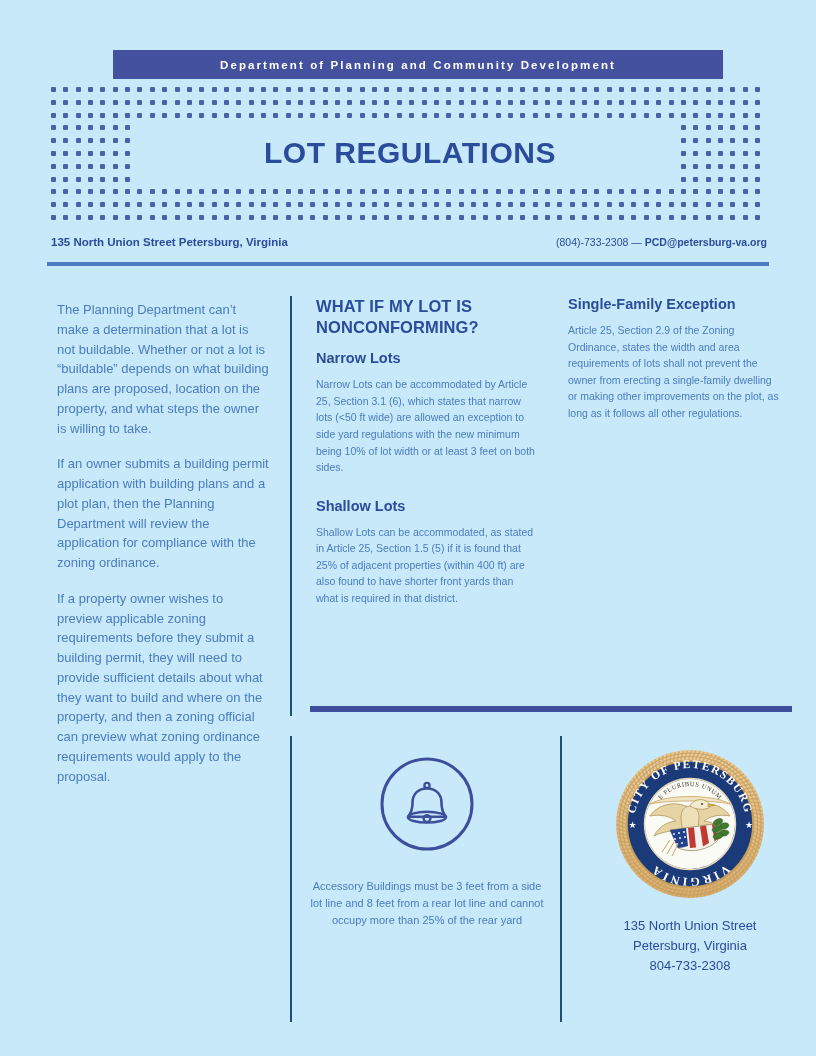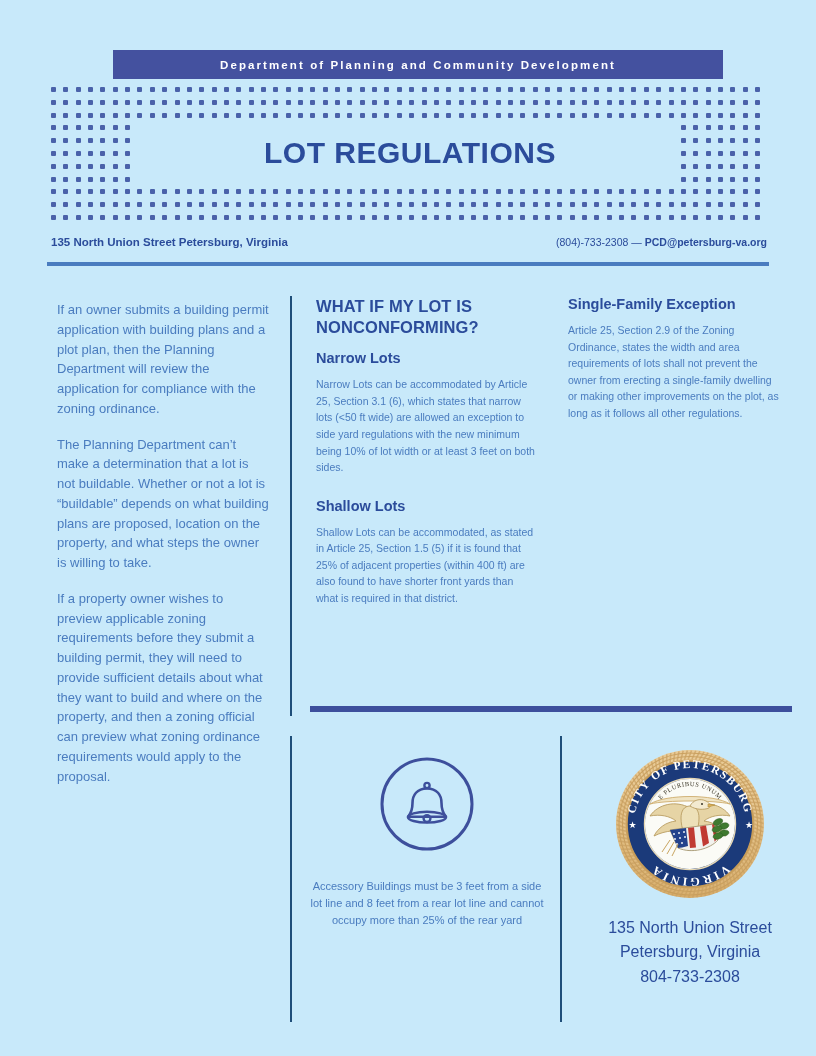--- a/index.html
+++ b/index.html
@@ -198,21 +198,21 @@
     text-align: center;
   }
   .seal-img {
     width: 152px;
     height: 152px;
     margin: 0 auto 16px auto;
     display: block;
   }
   .seal-caption {
     color: #2b4c9b;
-    font-size: 16px;
+    font-size: 13px;
     line-height: 1.52;
   }
 </style>
 </head>
 <body>
 
 <div class="dept-bar">
   <span class="dept-bar-text">Department of Planning and Community Development</span>
 </div>
 
@@ -651,22 +651,22 @@
 </div>
 
 <div class="head-rule"></div>
 
 <div class="vrule vrule-upper"></div>
 <div class="vrule vrule-lower-left"></div>
 <div class="vrule vrule-lower-right"></div>
 <div class="mid-rule"></div>
 
 <div class="col-left">
+  <p class="body-lg">The Planning Department can’t make a determination that a lot is not buildable. Whether or not a lot is “buildable” depends on what building plans are proposed, location on the property, and what steps the owner is willing to take.</p>
   <p class="body-lg">If an owner submits a building permit application with building plans and a plot plan, then the Planning Department will review the application for compliance with the zoning ordinance.</p>
-  <p class="body-lg">The Planning Department can’t make a determination that a lot is not buildable. Whether or not a lot is “buildable” depends on what building plans are proposed, location on the property, and what steps the owner is willing to take.</p>
   <p class="body-lg">If a property owner wishes to preview applicable zoning requirements before they submit a building permit, they will need to provide sufficient details about what they want to build and where on the property, and then a zoning official can preview what zoning ordinance requirements would apply to the proposal.</p>
 </div>
 
 <div class="col-mid">
   <h2 class="h2-col">WHAT IF MY LOT IS NONCONFORMING?</h2>
   <h3 class="h3-sub">Narrow Lots</h3>
   <p class="body-sm">Narrow Lots can be accommodated by Article 25, Section 3.1 (6), which states that narrow lots (&lt;50 ft wide) are allowed an exception to side yard regulations with the new minimum being 10% of lot width or at least 3 feet on both sides.</p>
   <h3 class="h3-sub">Shallow Lots</h3>
   <p class="body-sm">Shallow Lots can be accommodated, as stated in Article 25, Section 1.5 (5) if it is found that 25% of adjacent properties (within 400 ft) are also found to have shorter front yards than what is required in that district.</p>
 </div>

